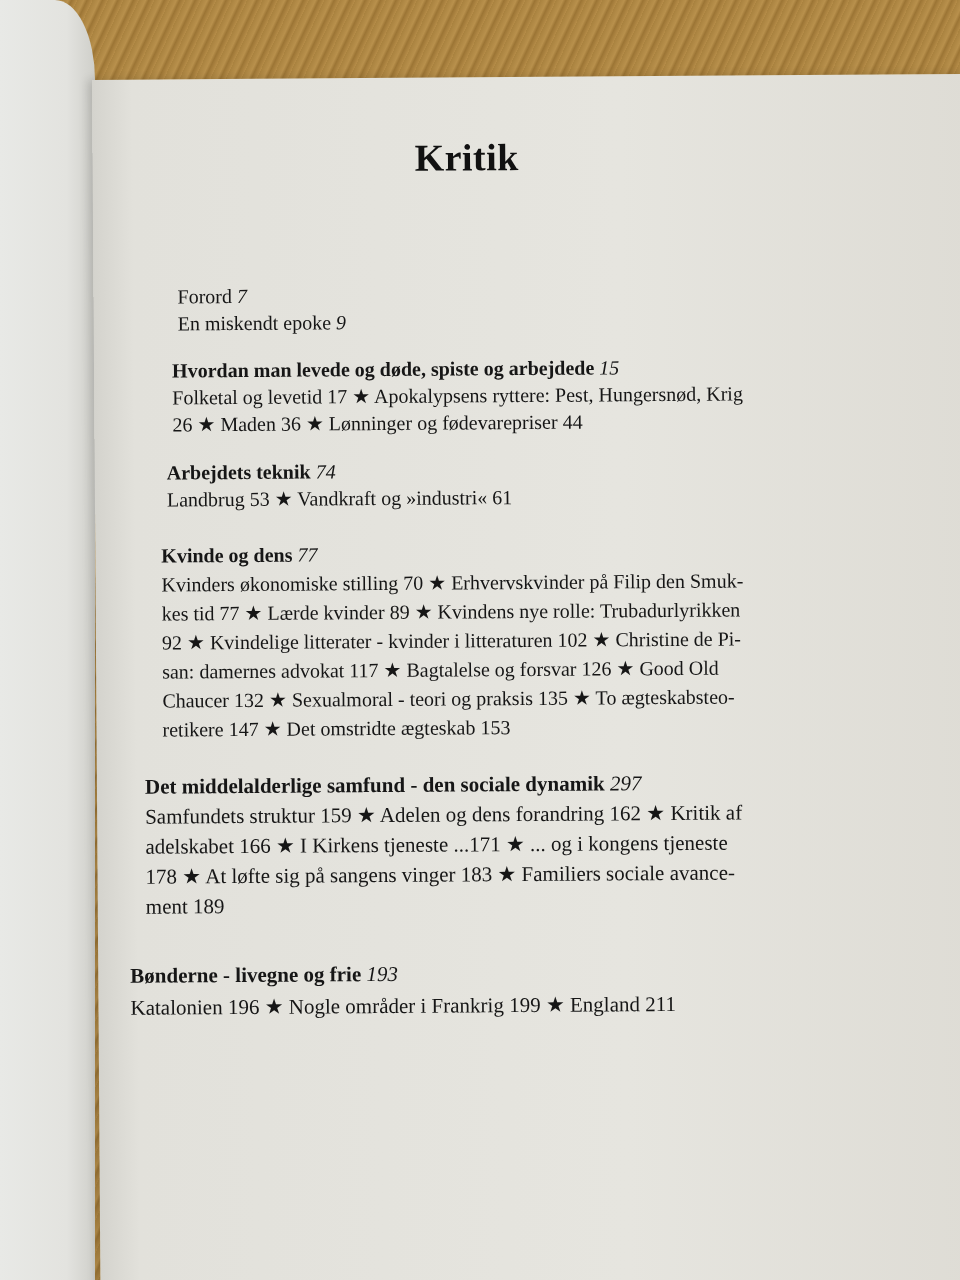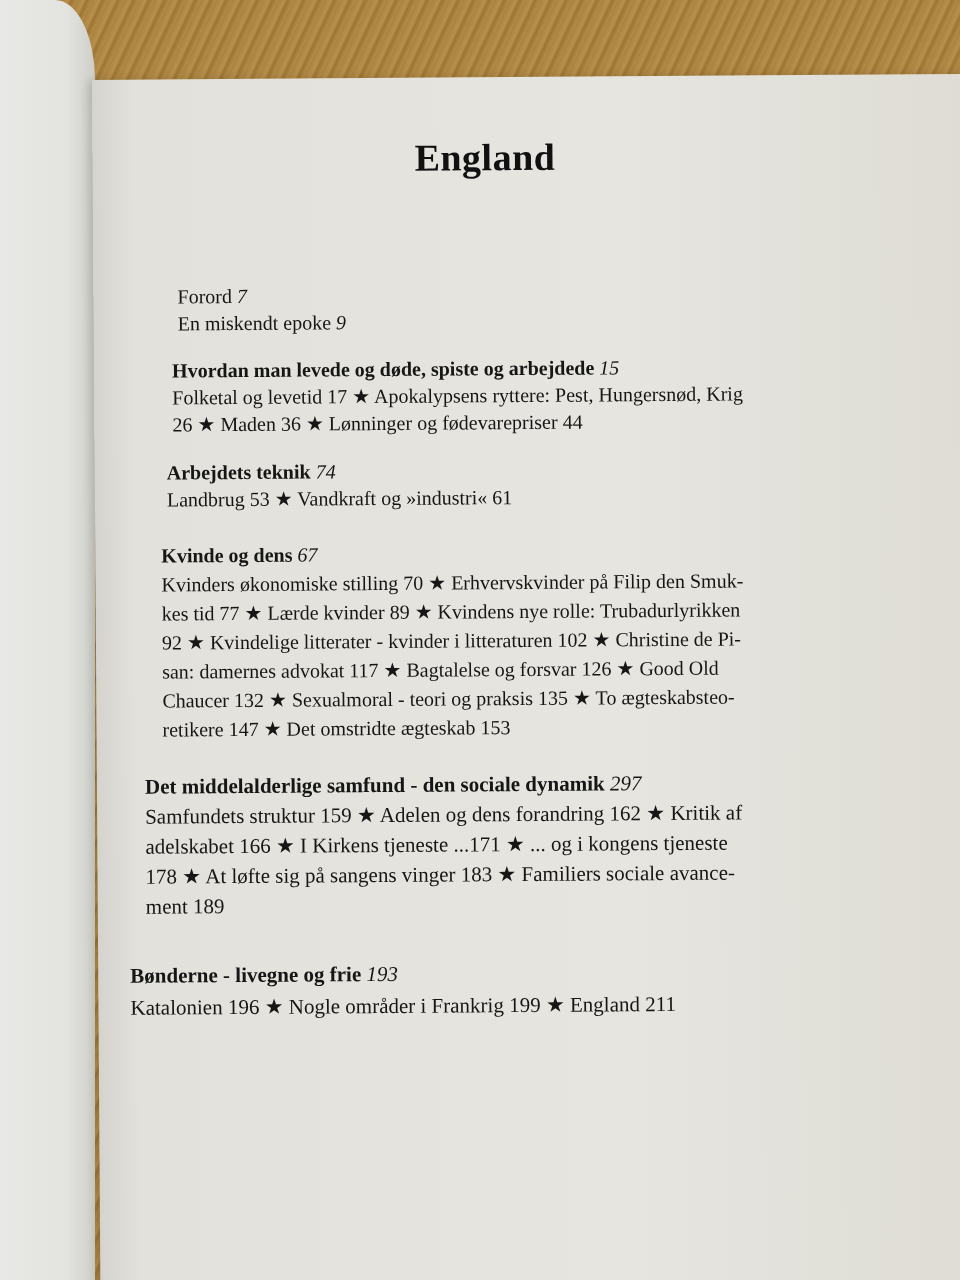--- a/index.html
+++ b/index.html
@@ -28,21 +28,21 @@
   .toc .num { font-style:italic; }
   .toc .h { font-weight:bold; }
   .sec { position:absolute; }
 </style>
 </head>
 <body>
 
 <div class="left-page"></div>
 
 <div class="page">
-  <div class="title">England</div>
+  <div class="title">Kritik</div>
 
   <div class="toc sec" style="left:84px; top:204px;">
     <div>
       <span>Forord</span>
       <span class="num">7</span>
     </div>
     <div>
       <span>En miskendt epoke</span>
       <span class="num">9</span>
     </div>
@@ -58,21 +58,21 @@
 
   <div class="toc sec" style="left:72px; top:380px;">
     <div class="h">
       <span>Arbejdets teknik</span> <span class="num" style="font-weight:normal">74</span>
     </div>
     <div>Landbrug 53 ★ Vandkraft og »industri« 61</div>
   </div>
 
   <div class="toc sec" style="left:66px; top:462px; line-height:29px;">
     <div class="h">
-      <span>Kvinde og dens</span> <span class="num" style="font-weight:normal">67</span>
+      <span>Kvinde og dens</span> <span class="num" style="font-weight:normal">77</span>
     </div>
     <div>Kvinders økonomiske stilling 70 ★ Erhvervskvinder på Filip den Smuk-</div>
     <div>kes tid 77 ★ Lærde kvinder 89 ★ Kvindens nye rolle: Trubadurlyrikken</div>
     <div>92 ★ Kvindelige litterater - kvinder i litteraturen 102 ★ Christine de Pi-</div>
     <div>san:  damernes advokat 117 ★ Bagtalelse og forsvar 126 ★ Good Old</div>
     <div>Chaucer 132 ★ Sexualmoral - teori og praksis 135 ★ To ægteskabsteo-</div>
     <div>retikere 147 ★ Det omstridte ægteskab 153</div>
   </div>
 
   <div class="toc sec" style="left:48px; top:692px; font-size:21px; line-height:30px;">

